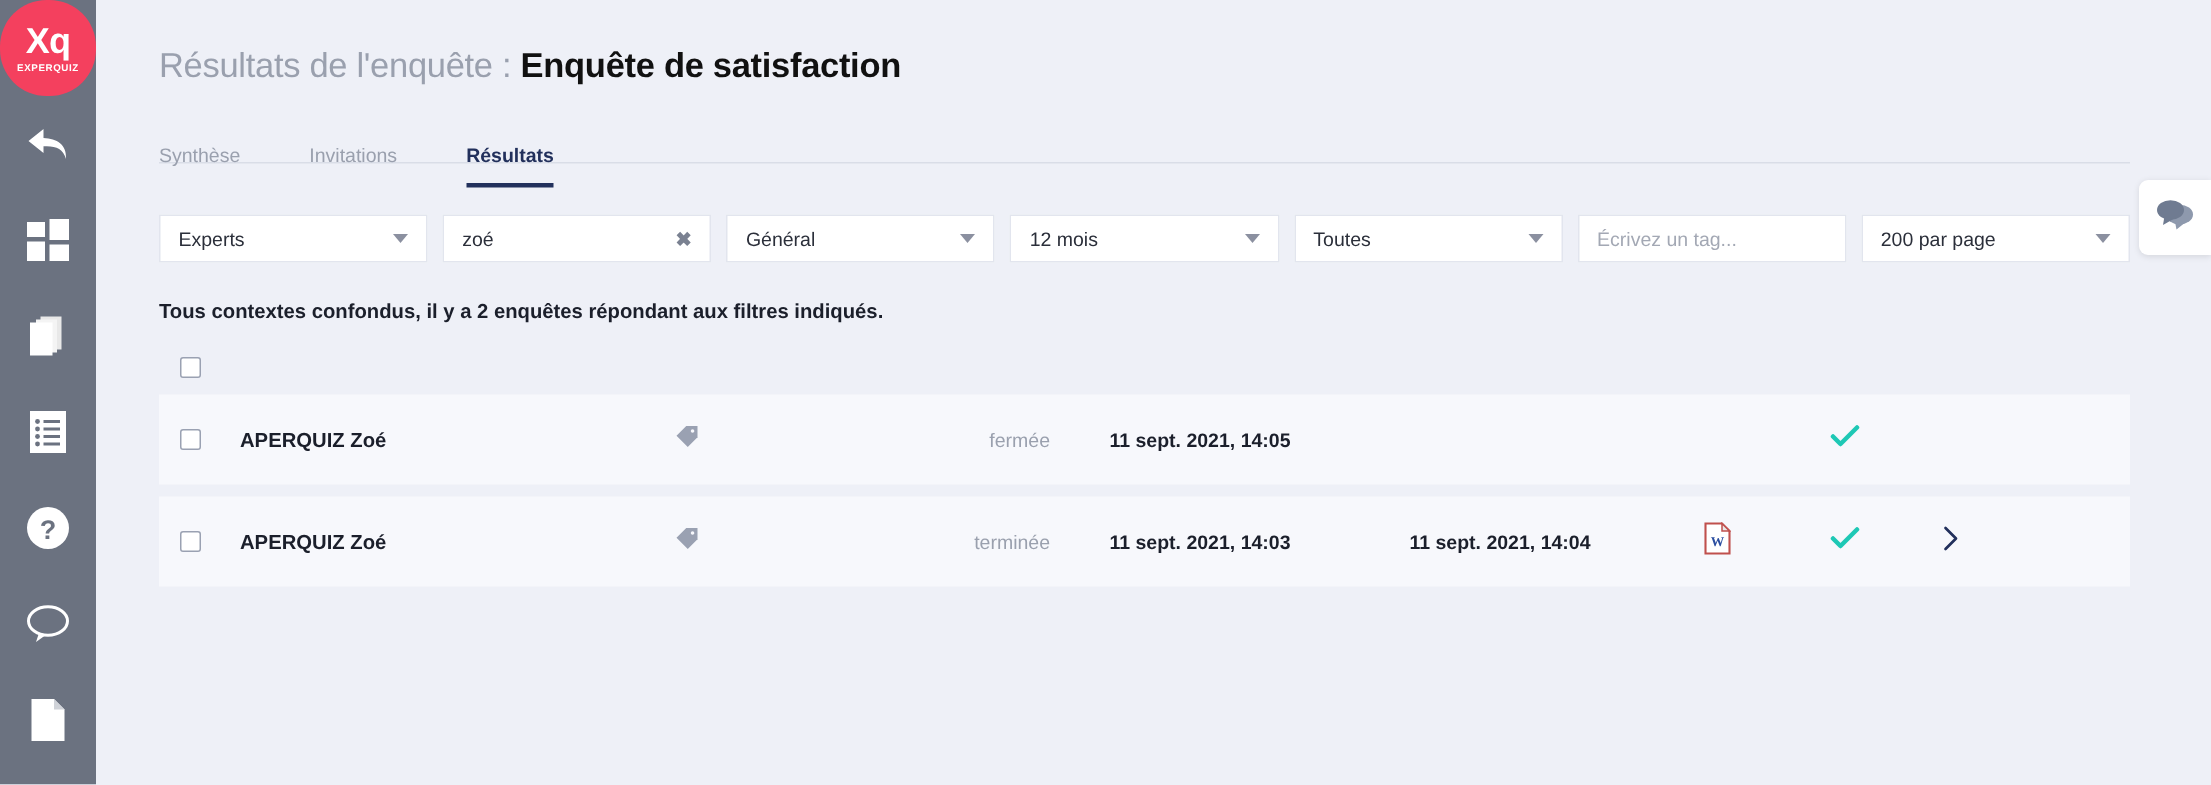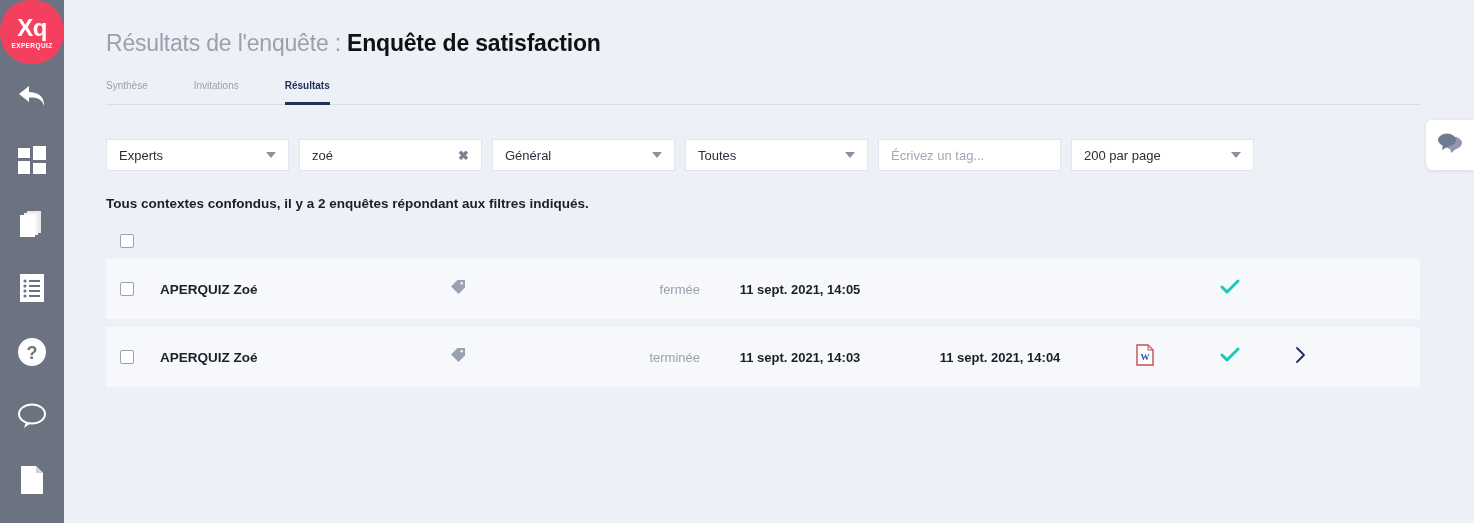--- a/index.html
+++ b/index.html
@@ -91,23 +91,23 @@
   .page-title { font-size: 23px; font-weight: 400; color: #9aa0ae; letter-spacing: -0.2px; }
   .page-title b { color: #111; font-weight: 700; }
 
   .tabs {
     display: flex; align-items: flex-end;
     margin-top: 22px;
     border-bottom: 1px solid #d9dde7;
     padding-bottom: 0;
   }
   .tab {
-    font-size: 10px; color: #9aa0ae; font-weight: 400;
+    font-size: 13px; color: #9aa0ae; font-weight: 400;
     padding: 0 0 11px 0; margin-right: 46px; cursor: pointer;
-    border-bottom: 3px solid transparent; position: relative; top: 1px;
+    border-bottom: 3px solid transparent; position: relative; top: 17px;
   }
   .tab.active { color: #22305c; font-weight: 700; border-bottom-color: #22305c; }
 
   .filters { display: flex; margin-top: 34px; gap: 10px; }
   .filter {
     height: 32px; background: #fff; border: 1px solid #e2e5ee;
     display: flex; align-items: center; justify-content: space-between;
     padding: 0 12px; font-size: 13px; color: #2b2f3a;
   }
   .filter.text-input { width: 183px; }
@@ -270,20 +270,24 @@
         <div class="filter text-input">
           <span class="val">zoé</span>
           <span class="clear-x">✖</span>
         </div>
 
         <div class="filter sel-general">
           <span class="val">Général</span>
           <span class="dd-arrow"></span>
         </div>
 
+        <div class="filter sel-months">
+          <span class="val">12 mois</span>
+          <span class="dd-arrow"></span>
+        </div>
 
         <div class="filter sel-all">
           <span class="val">Toutes</span>
           <span class="dd-arrow"></span>
         </div>
 
         <div class="filter tag-input">
           <span class="ph">Écrivez un tag...</span>
         </div>
 

